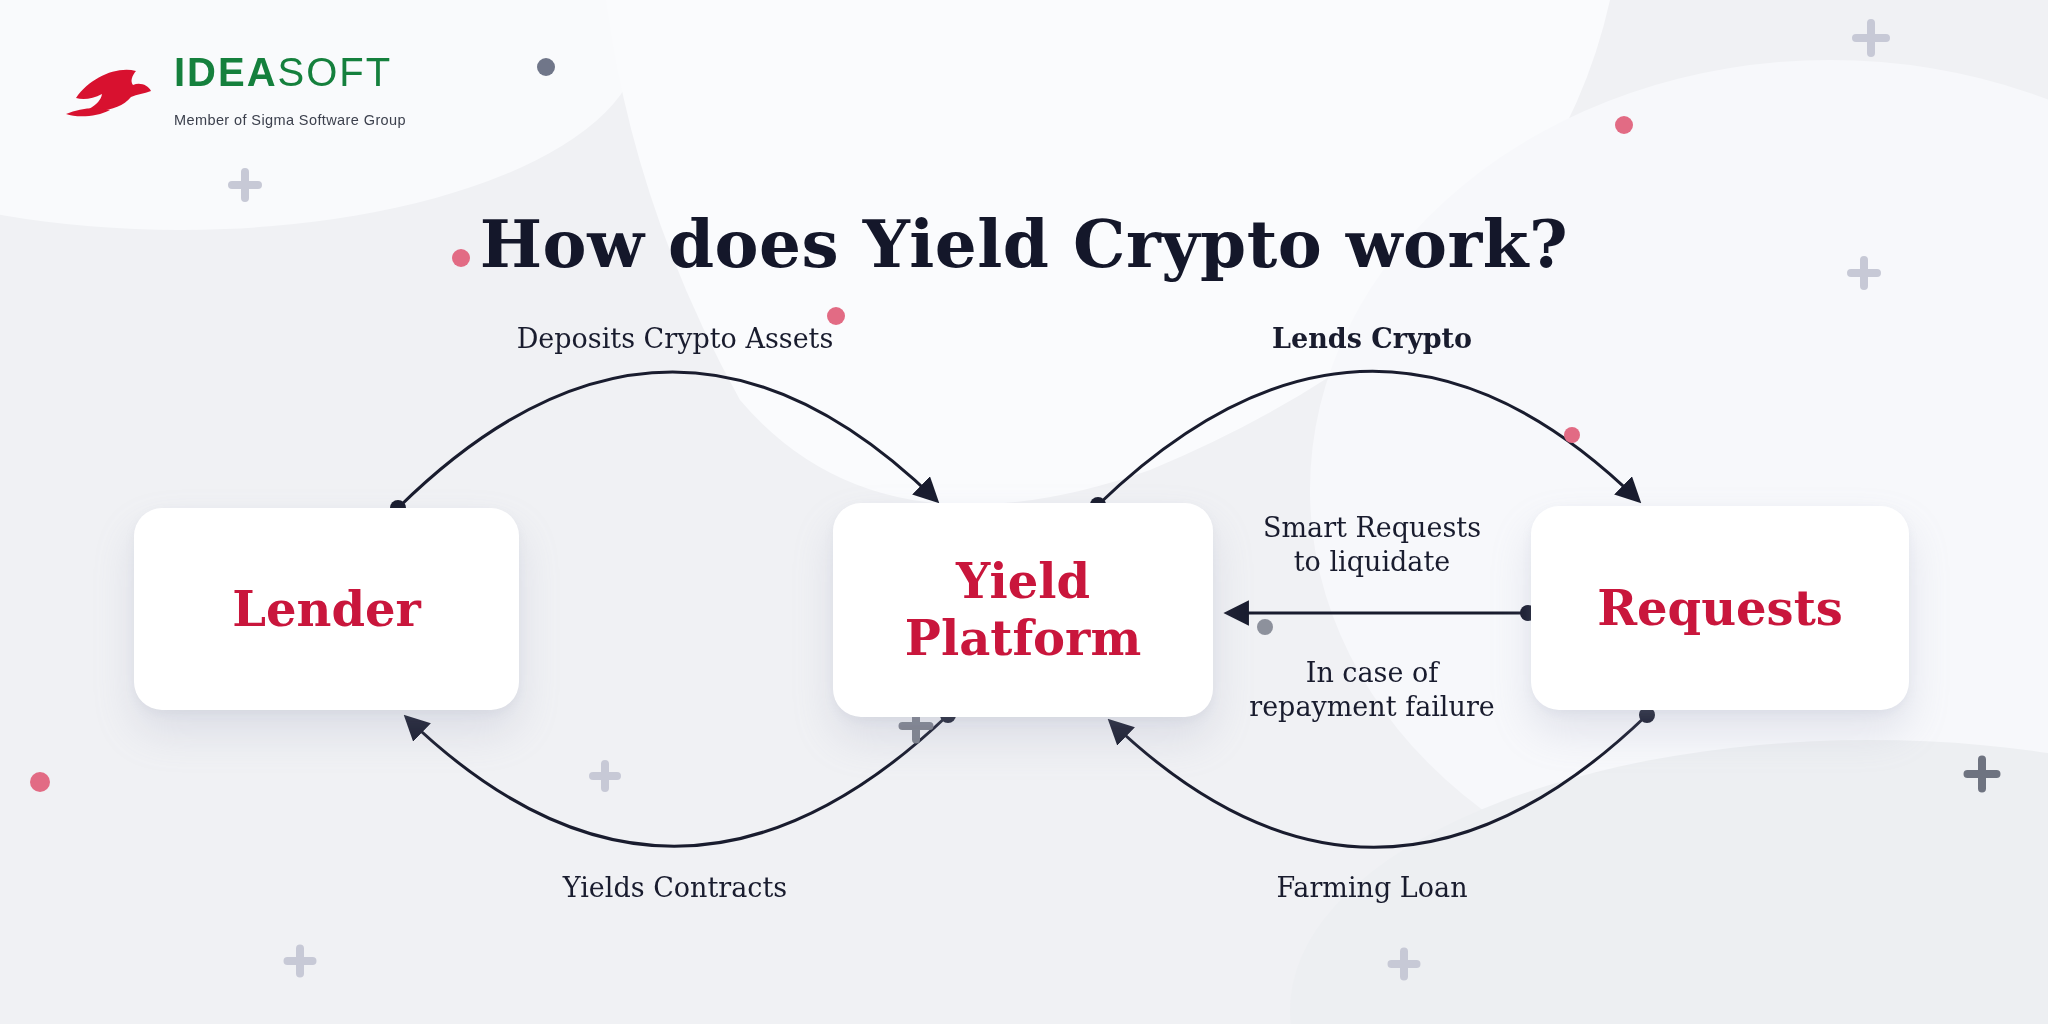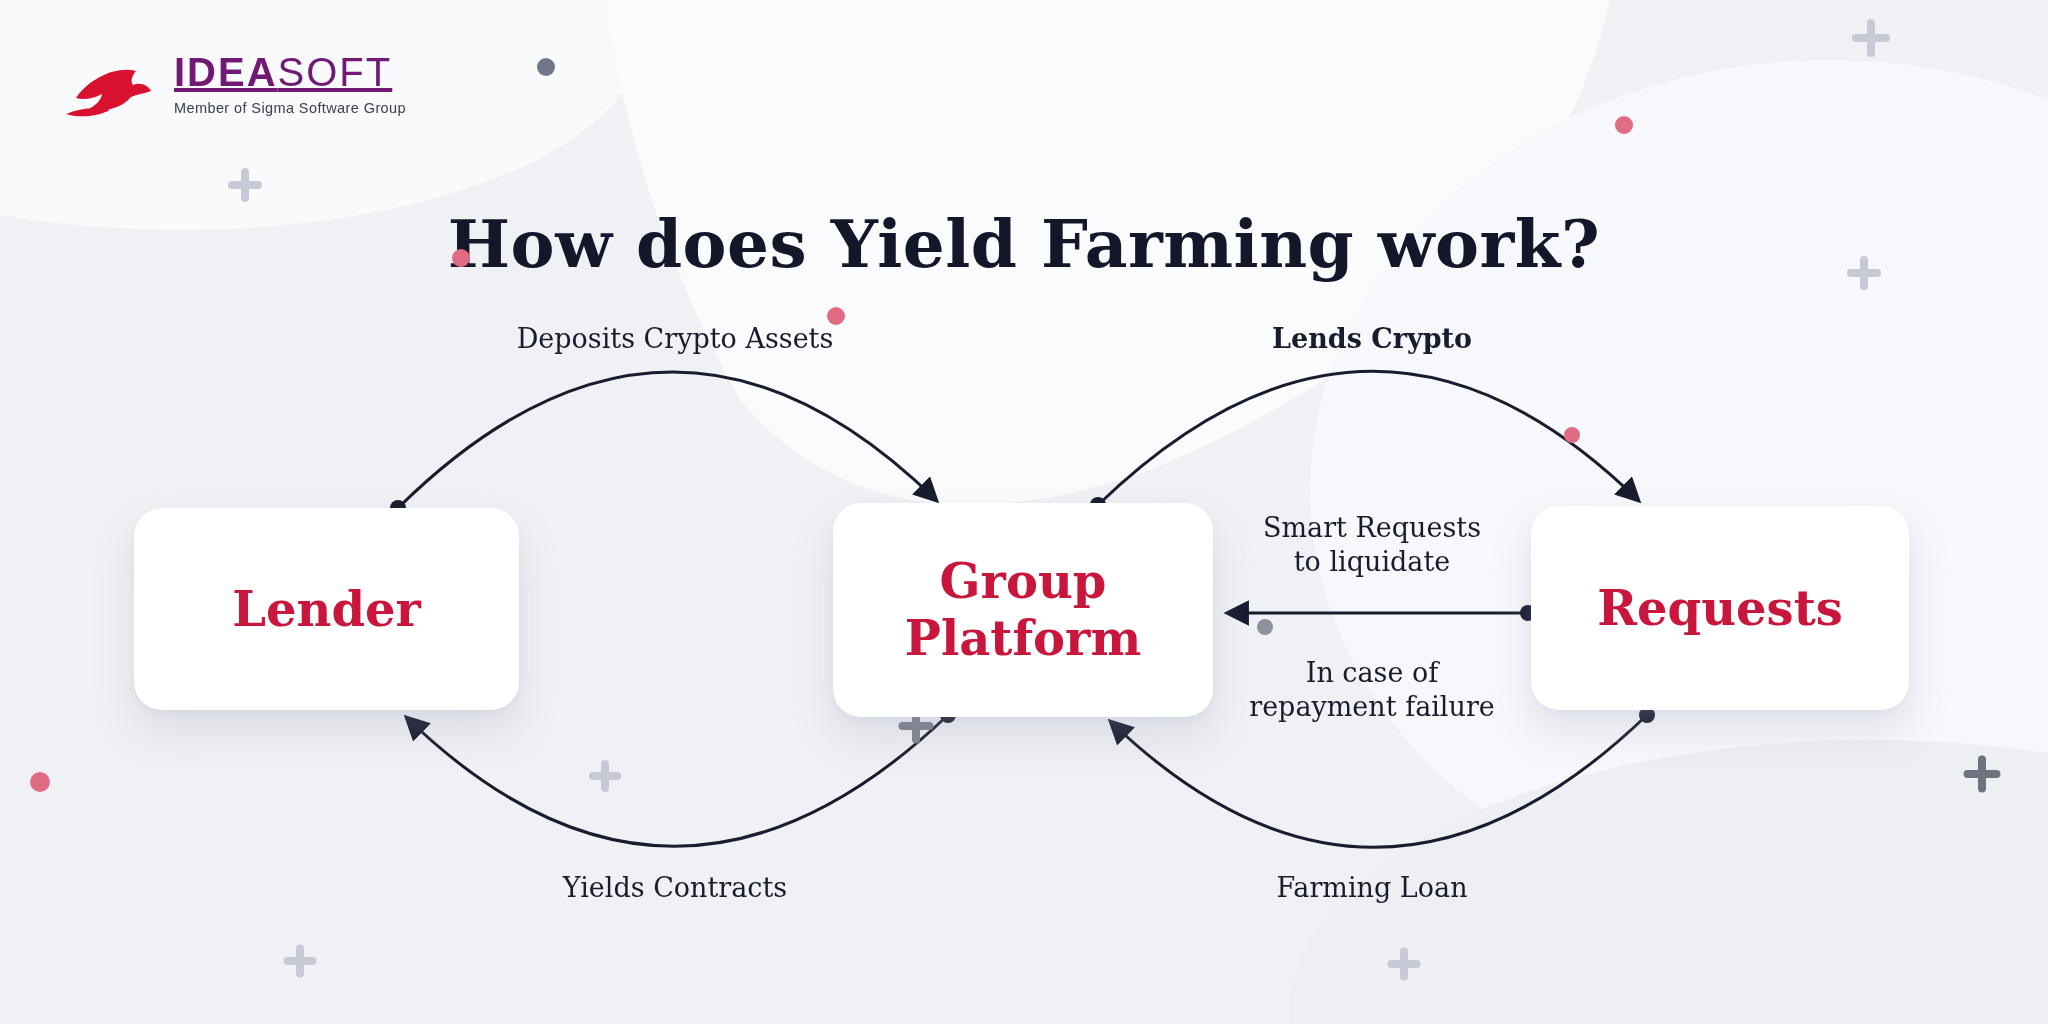--- a/index.html
+++ b/index.html
@@ -6,24 +6,24 @@
   .canvas{
     position:relative;width:2048px;height:1024px;overflow:hidden;
     background:#f0f1f4;
     font-family:"DejaVu Serif","Liberation Serif",serif;
   }
   svg.layer{position:absolute;left:0;top:0;width:2048px;height:1024px;display:block;}
   
   .logo{position:absolute;left:64px;top:50px;display:flex;align-items:flex-start;gap:14px;}
   .logo .bird{width:96px;height:66px;margin-top:8px;}
   .logo .words{font-family:"Liberation Sans","DejaVu Sans",sans-serif;}
-  .logo .brand{font-size:40px;letter-spacing:2px;color:#701a75;line-height:1.1;text-decoration:underline;}
+  .logo .brand{font-size:40px;letter-spacing:2px;color:#15803d;line-height:1.1;}
   .logo .brand .bold{font-weight:800;}
   .logo .brand .light{font-weight:300;}
-  .logo .tagline{font-size:14.5px;color:#3c404d;letter-spacing:.4px;margin-top:6px;font-weight:400;}
+  .logo .tagline{font-size:14.5px;color:#3c404d;letter-spacing:.4px;margin-top:18px;font-weight:400;}
   
   .title{
     position:absolute;left:1024px;top:200px;transform:translate(-50%,-50%);
     white-space:nowrap;font-size:66px;font-weight:700;color:#14172a;letter-spacing:.5px;
   }
   
   .node{
     position:absolute;background:#ffffff;border-radius:28px;
     box-shadow:0 22px 40px rgba(150,156,180,.22), 0 4px 10px rgba(150,156,180,.10);
     display:flex;align-items:center;justify-content:center;text-align:center;
@@ -65,21 +65,21 @@
                C 58 50, 40 55, 25 51 C 33 46, 37 42, 38 36
                C 29 41, 19 42, 12 40 Z"></path>
       <path fill="#d8112f" d="M2 56 C 16 50, 32 49, 46 52 C 33 59, 13 60, 2 56 Z"></path>
     </svg>
     <div class="words">
       <div class="brand"><span class="bold">IDEA</span><span class="light">SOFT</span></div>
       <div class="tagline">Member of Sigma Software Group</div>
     </div>
   </div>
 
-  <h1 class="title">How does Yield Farming work?</h1>
+  <h1 class="title">How does Yield Crypto work?</h1>
 
   <svg class="layer">
     <defs>
       <marker id="arrow" viewBox="0 0 10 10" refX="8.2" refY="5" markerWidth="8.5" markerHeight="8.5" orient="auto-start-reverse">
         <path d="M0,0 L10,5 L0,10 z" fill="#191c2e"></path>
       </marker>
     </defs>
 
     <path d="M 398 508 Q 670 240 936 500" fill="none" stroke="#191c2e" stroke-width="3" marker-end="url(#arrow)"></path>
     <circle cx="398" cy="508" r="8" fill="#191c2e"></circle>
@@ -112,21 +112,21 @@
         <path d="M 1967.5 774 H 1996.5 M 1982 759.5 V 788.5" stroke="#6e7380" stroke-width="8" stroke-linecap="round" fill="none"></path>
         <path d="M 287.5 961 H 312.5 M 300 948.5 V 973.5" stroke="#c7c9d6" stroke-width="8" stroke-linecap="round" fill="none"></path>
         <path d="M 1391.5 964 H 1416.5 M 1404 951.5 V 976.5" stroke="#c7c9d6" stroke-width="8" stroke-linecap="round" fill="none"></path>
       </g>
   </svg>
 
   <div class="node node-lender">
     <div class="node-label">Lender</div>
   </div>
   <div class="node node-defi">
-    <div class="node-label">Group
+    <div class="node-label">Yield
 Platform</div>
   </div>
   <div class="node node-borrower">
     <div class="node-label">Requests</div>
   </div>
 
   <div class="edge-label lbl-deposits">Deposits Crypto Assets</div>
   <div class="edge-label lbl-lends">Lends Crypto</div>
   <div class="edge-label lbl-liquidate-top">Smart Requests
 to liquidate</div>

